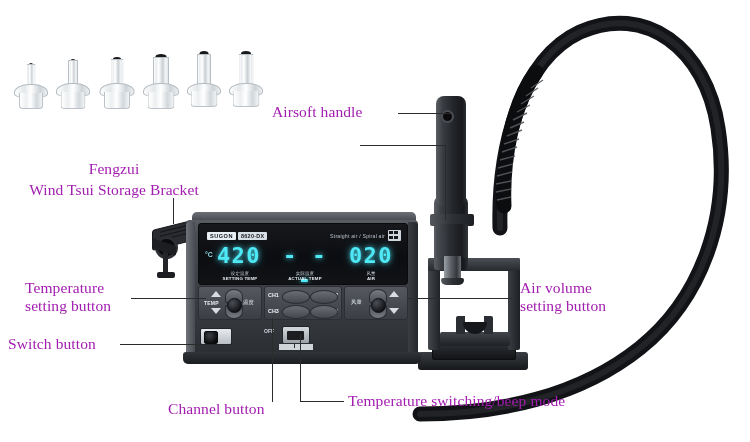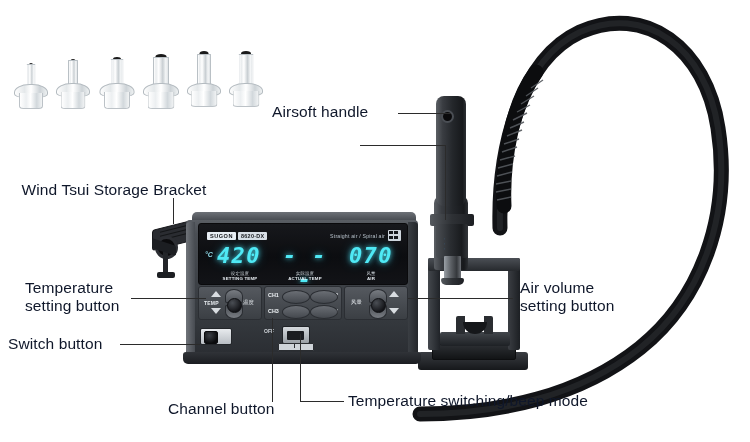--- a/index.html
+++ b/index.html
@@ -1,19 +1,19 @@
 <!DOCTYPE html>
 <html><head>
 <meta charset="utf-8">
 <style>
   html,body{margin:0;padding:0;background:#ffffff;}
   body{width:750px;height:442px;position:relative;overflow:hidden;
        font-family:"Liberation Sans",sans-serif;color:#3a3a3a;}
   .stage{position:absolute;inset:0;}
-  .lbl{position:absolute;font-size:15.5px;line-height:1.18;color:#0f172a;white-space:pre;letter-spacing:.1px;}
+  .lbl{position:absolute;font-size:15.5px;line-height:1.18;color:#a21caf;white-space:pre;letter-spacing:.1px;font-family:Liberation Serif, serif;}
   .lbl.c{text-align:center;}
   .ld{position:absolute;background:#2b2b2b;}
   .ld.h{height:1.4px;}
   .ld.v{width:1.4px;}
 
   
   .nozzle{position:absolute;}
   .nz-tube{position:absolute;left:50%;transform:translateX(-50%);
      background:linear-gradient(to right,#ffffff 0%,#e9ecee 14%,#ffffff 34%,#c9cfd3 62%,#f4f6f7 84%,#dfe3e6 100%);
      border:1px solid #b9c0c5;border-bottom:none;border-radius:1px;}
@@ -54,21 +54,21 @@
   .brand{position:absolute;left:8px;top:8px;display:flex;align-items:center;gap:2px;}
   .brand-a{background:#e8eef4;color:#14161a;font-size:5.6px;font-weight:bold;
      letter-spacing:.5px;padding:1px 3px;border-radius:1px;font-family:"Liberation Sans",sans-serif;}
   .brand-b{background:#d9dfe6;color:#16181c;font-size:5.4px;font-weight:bold;
      letter-spacing:.3px;padding:1px 3px;border-radius:1px;}
   .straight{position:absolute;right:22px;top:9px;font-size:5.2px;color:#b9c3cc;letter-spacing:.2px;}
   .sgicon{position:absolute;right:6px;top:6px;width:13px;height:11px;
      background:#cfd6dd;border-radius:1px;display:flex;flex-wrap:wrap;padding:1px;box-sizing:border-box;gap:1px;}
   .sgicon i{width:4px;height:3px;background:#15171b;display:block;}
 
-  .digits{position:absolute;left:0;right:12px;top:20px;height:26px;font-style:italic;}
+  .digits{position:absolute;left:0;right:12px;top:20px;height:26px;}
   .dgrp{position:absolute;text-align:center;}
   .dval{font-family:"DejaVu Sans Mono",monospace;font-size:22px;font-weight:bold;
      color:#4fe9f5;letter-spacing:1.5px;line-height:24px;
      text-shadow:0 0 5px rgba(79,233,245,.85),0 0 11px rgba(60,190,230,.45);}
   .dunit{position:absolute;font-size:7px;color:#8fd8e6;font-weight:bold;}
   .dcap{position:absolute;text-align:center;line-height:1.15;}
   .dcap .cn{font-size:4.4px;color:#cfd6dc;letter-spacing:.2px;}
   .dcap .en{font-size:4.4px;color:#e7edf2;font-weight:bold;letter-spacing:.2px;}
 
   
@@ -255,21 +255,21 @@
         <div class="dgrp" style="left:8px;top:0;width:64px;">
           <span class="dunit" style="left:-2px;top:7px;">°C</span>
           <span class="dval">420</span>
         </div>
 
         <div class="dgrp" style="left:72px;top:0;width:68px;">
           <span class="dval">- - -</span>
         </div>
 
         <div class="dgrp" style="left:142px;top:0;width:60px;">
-          <span class="dval">070</span>
+          <span class="dval">020</span>
         </div>
       </div>
 
       <div class="dcap" style="left:14px;top:47px;width:54px;">
         <div class="cn">设定温度</div>
         <div class="en">SETTING TEMP</div>
       </div>
       <div class="dcap" style="left:78px;top:47px;width:56px;">
         <div class="cn">实际温度</div>
         <div class="en">ACTUAL TEMP</div>
@@ -342,20 +342,21 @@
 
     <div class="ld v" style="left:272px;top:318px;height:84px;"></div>
 
     <div class="ld v" style="left:300px;top:334px;height:68px;"></div>
     <div class="ld h" style="left:300px;top:401px;width:44px;"></div>
   </div>
 
   <div class="lbl" style="left:272px;top:103px;">Airsoft handle</div>
 
 
+  <div class="lbl c" style="left:18px;top:160px;width:192px;">Fengzui</div>
   <div class="lbl c" style="left:8px;top:181px;width:212px;">Wind Tsui Storage Bracket</div>
 
   <div class="lbl" style="left:25px;top:279px;">Temperature
 setting button</div>
 
   <div class="lbl" style="left:520px;top:279px;">Air volume
 setting button</div>
 
   <div class="lbl" style="left:8px;top:335px;">Switch button</div>
 

